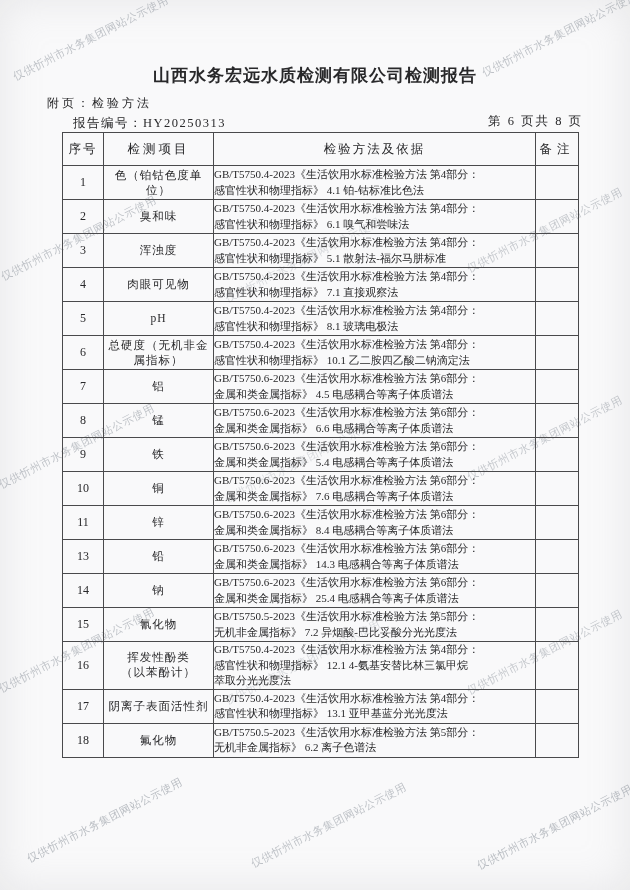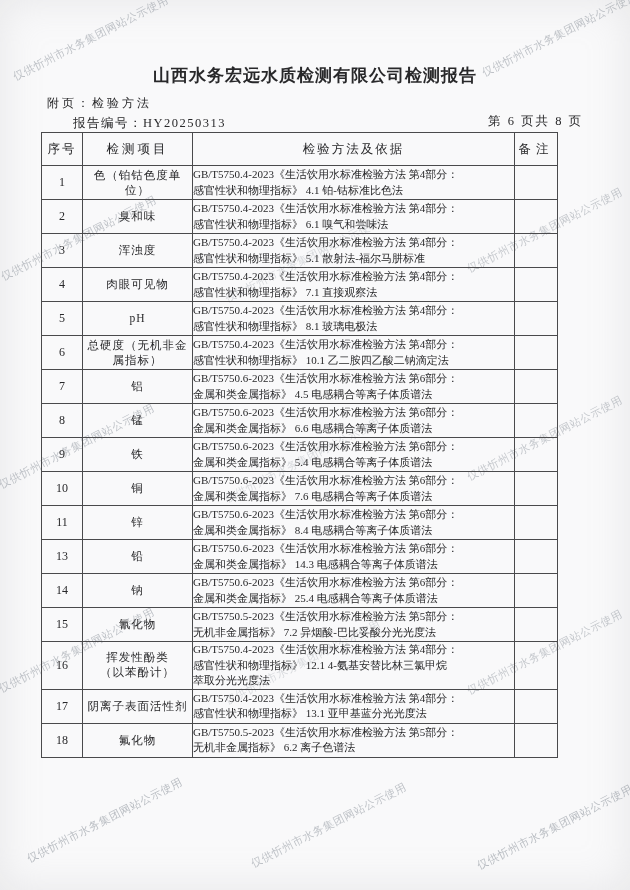--- a/index.html
+++ b/index.html
@@ -42,21 +42,21 @@
   .report-no{
     position:absolute;top:115px;left:73px;
     font-size:12.5px;letter-spacing:1.5px;
   }
   .page-info{
     position:absolute;top:113px;left:488px;
     font-size:12.5px;letter-spacing:2px;
   }
   
   table.methods{
-    position:absolute;left:41px;top:132px;
+    position:absolute;left:62px;top:132px;
     width:516px;
     border-collapse:collapse;
     table-layout:fixed;
   }
   table.methods col.c-no{width:41px;}
   table.methods col.c-item{width:110px;}
   table.methods col.c-method{width:322px;}
   table.methods col.c-note{width:43px;}
   table.methods th, table.methods td{
     border:1px solid #4a4a4c;

